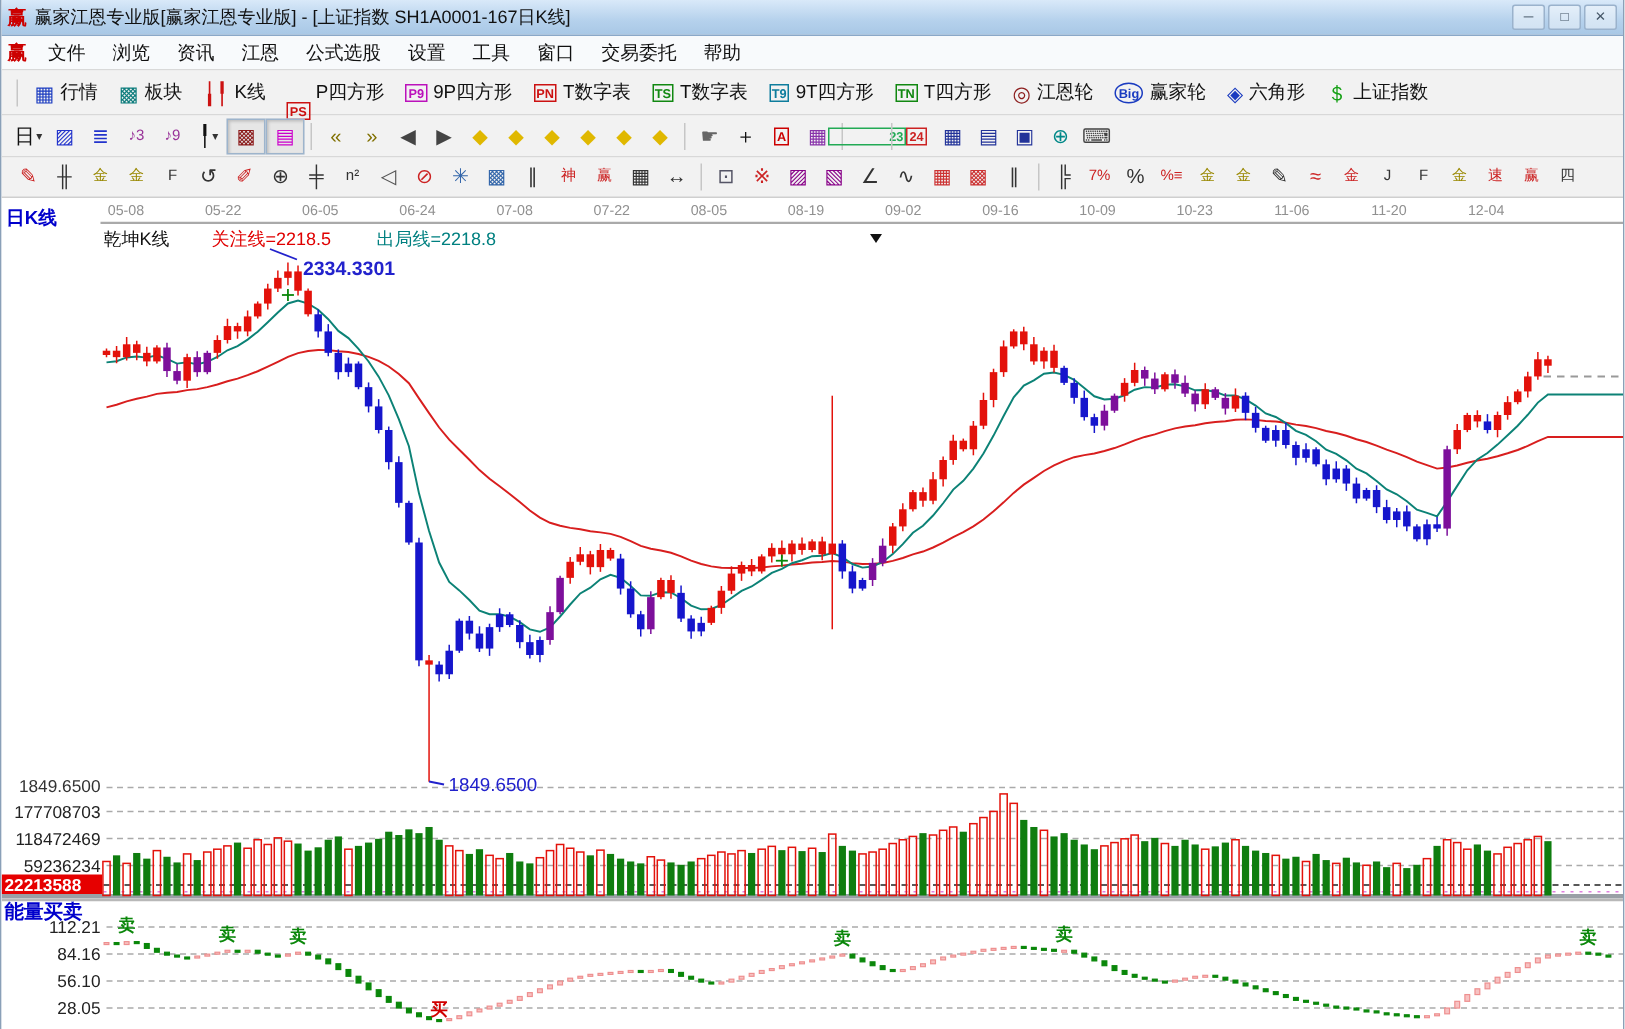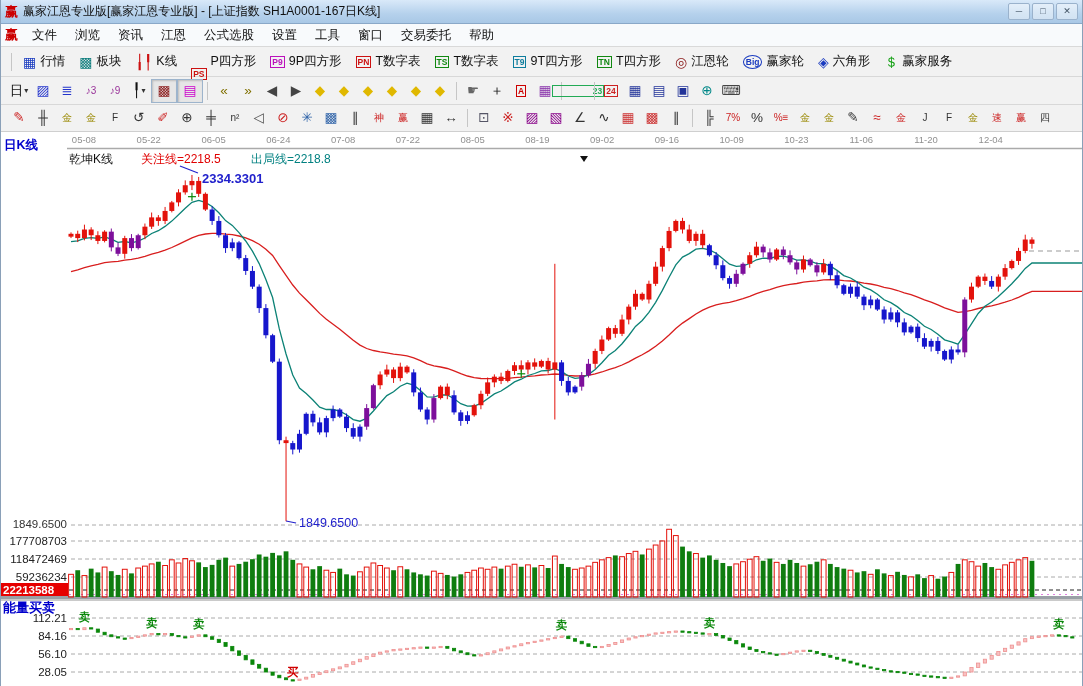--- a/index.html
+++ b/index.html
@@ -104,21 +104,21 @@
       <div class="tb1-item">
         <span class="badge round" style="color: rgb(26, 59, 192);">Big</span>
         <span>赢家轮</span>
       </div>
       <div class="tb1-item">
         <span class="ico" style="color: rgb(26, 59, 192);">◈</span>
         <span>六角形</span>
       </div>
       <div class="tb1-item">
         <span class="ico" style="color: rgb(21, 160, 21);">＄</span>
-        <span>赢家服务</span>
+        <span>上证指数</span>
       </div>
     </div>
   <div class="tb tb2" id="tb2">
       <div class="ti">
         <span style="color: rgb(17, 17, 17);">日</span>
         <span class="caret">▾</span>
       </div>
       <div class="ti">
         <span style="color: rgb(34, 51, 204);">▨</span>
       </div>

